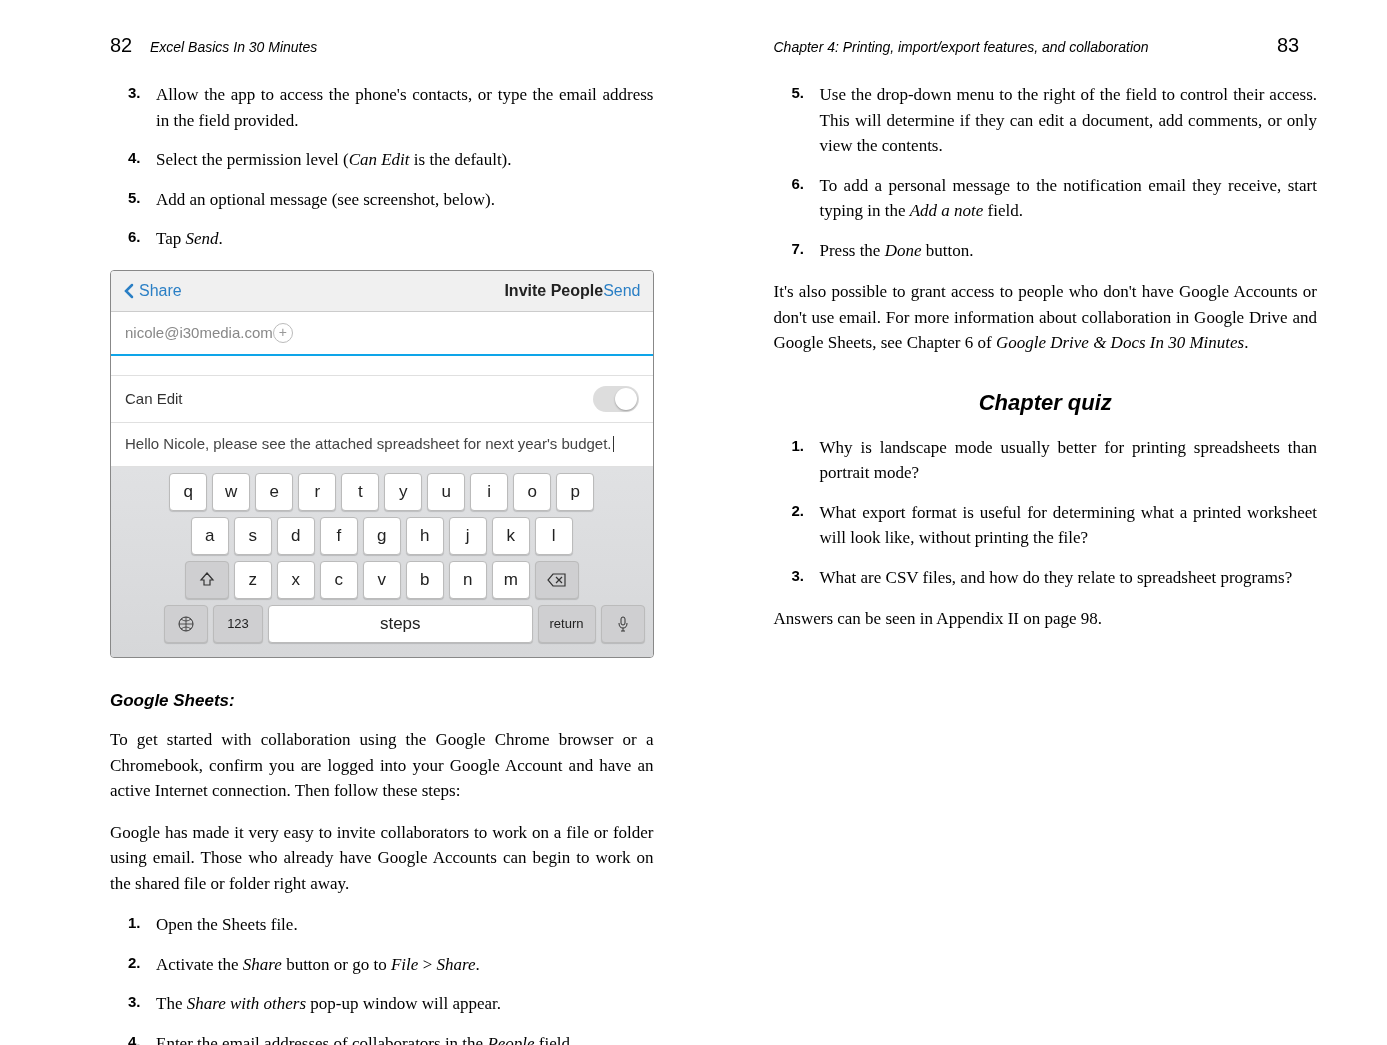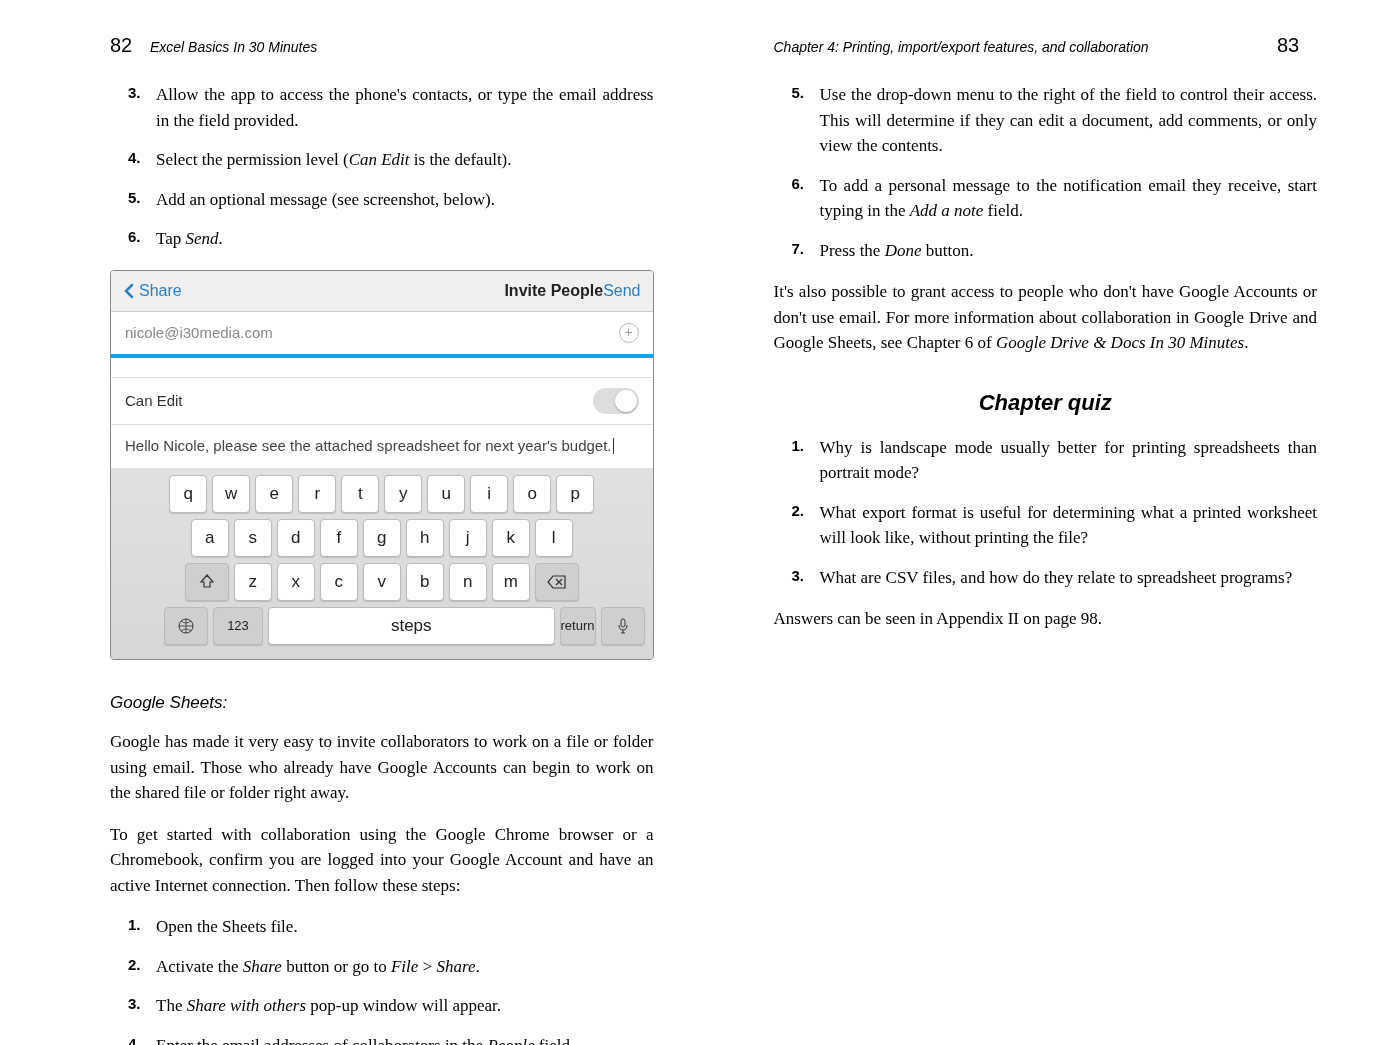--- a/index.html
+++ b/index.html
@@ -56,21 +56,21 @@
     font-family: Arial, Helvetica, sans-serif;
     font-size: 15px;
   }
   p.body {
     text-align: justify;
     margin-bottom: 16px;
   }
   em { font-style: italic; }
   h3.sub-heading {
     font-family: Arial, Helvetica, sans-serif;
-    font-weight: normal;
+    font-weight: bold;
     font-style: italic;
     font-size: 17px;
     margin: 20px 0 14px 0;
   }
   h2.chapter-quiz {
     font-family: Arial, Helvetica, sans-serif;
     font-weight: bold;
     text-align: center;
     font-size: 22px;
     margin: 30px 0 16px 0;
@@ -99,21 +99,21 @@
   .ss-header .title { flex:1; text-align:right; font-weight:600; color:#222; }
   .ss-header .send { color:#2a7fc5; }
   .ss-body { background:#fff; }
   .ss-row {
     display:flex; align-items:center;
     padding: 10px 14px;
     border-bottom: 1px solid #e0e0e0;
     font-size: 15px;
     background:#fff;
   }
-  .ss-row.email { color:#888; border-bottom:4px solid #0ea5e9; justify-content:space-between; }
+  .ss-row.email { color:#888; border-bottom:2px solid #0ea5e9; }
   .plus-circle {
     width:20px; height:20px; border:1px solid #bbb; border-radius:50%;
     display:flex; align-items:center; justify-content:center; font-size:14px; color:#999;
   }
   .ss-gap { height: 20px; background:#fff; border-bottom:1px solid #e0e0e0; }
   .ss-row.canedit { justify-content:space-between; color:#333; }
   .toggle {
     width:46px; height:26px; background:#ddd; border-radius:13px; position:relative;
   }
   .toggle .knob {
@@ -126,21 +126,21 @@
     background: linear-gradient(#e0e1e3, #d6d7d9);
     padding: 6px 8px 8px 8px;
   }
   .kb-row { display:flex; justify-content:center; gap:5px; margin-bottom:6px; }
   .key {
     background:#fff; border:1px solid #bbb; border-radius:4px;
     width:38px; height:38px; display:flex; align-items:center; justify-content:center;
     font-size:17px; color:#222; box-shadow:0 1px 1px rgba(0,0,0,0.15);
   }
   .key.wide-space { flex:1; }
-  .key.wide-return { width:36px; font-size:13px; background:#cfcfd1; }
+  .key.wide-return { width:58px; font-size:13px; background:#cfcfd1; }
   .key.wide-123 { width:50px; font-size:13px; background:#cfcfd1; }
   .key.globe { width:44px; background:#cfcfd1; }
   .key.shift { width:44px; background:#cfcfd1; }
   .key.bksp { width:44px; background:#cfcfd1; }
   .kb-bottom { display:flex; gap:5px;margin-left:45px; }
 </style>
 </head>
 <body>
 
 <div class="page page-left">
@@ -242,22 +242,22 @@
           <svg width="14" height="18" viewBox="0 0 14 18">
               <rect x="5" y="2" width="4" height="8" rx="2" fill="none" stroke="#333"></rect>
               <path d="M3 8 Q3 13 7 13 Q11 13 11 8 M7 13 V16 M5 16 H9" stroke="#333" fill="none"></path>
             </svg>
         </div>
       </div>
     </div>
   </div>
 
   <h3 class="sub-heading">Google Sheets:</h3>
+  <p class="body">To get started with collaboration using the Google Chrome browser or a Chromebook, confirm you are logged into your Google Account and have an active Internet connection. Then follow these steps:</p>
   <p class="body">Google has made it very easy to invite collaborators to work on a file or folder using email. Those who already have Google Accounts can begin to work on the shared file or folder right away.</p>
-  <p class="body">To get started with collaboration using the Google Chrome browser or a Chromebook, confirm you are logged into your Google Account and have an active Internet connection. Then follow these steps:</p>
   <ol class="steps" id="steps-b">
       <li><span class="num">1.</span><span>Open the Sheets file.</span></li>
       <li><span class="num">2.</span><span>Activate the <em>Share</em> button or go to <em>File</em> &gt; <em>Share</em>.</span></li>
       <li><span class="num">3.</span><span>The <em>Share with others</em> pop-up window will appear.</span></li>
       <li><span class="num">4.</span><span>Enter the email addresses of collaborators in the <em>People</em> field.</span></li>
     </ol>
 </div>
 
 <div class="page page-right">
   <div class="running-head right">

